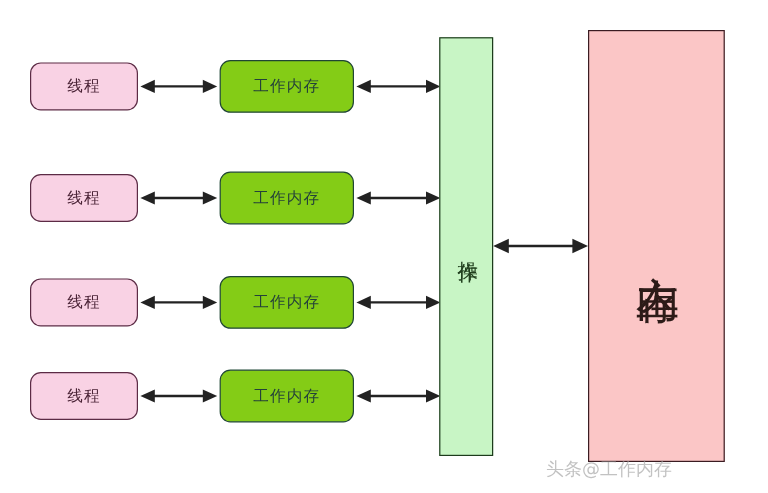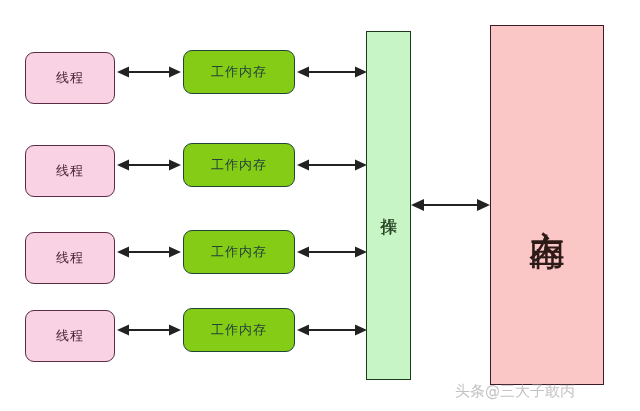--- a/index.html
+++ b/index.html
@@ -15,21 +15,21 @@
   .node{
     position:absolute;
     box-sizing:border-box;
     display:flex;align-items:center;justify-content:center;
     border-radius:9px;
     font-size:13px;
     letter-spacing:1px;
     color:#3a2a32;
   }
   .thread{
-    width:90px;height:52px;left:25px;
+    width:90px;height:40px;left:25px;
     background:#f9d2e4;
     border:1.6px solid #5c2b45;
     color:#4a2336;
   }
   .workmem{
     width:112px;height:44px;left:183px;
     background:#84cc16;
     border:1.6px solid #1f4634;
     color:#24413a;
   }
@@ -182,15 +182,15 @@
       <line x1="9" y1="7" x2="70" y2="7" stroke="#222" stroke-width="2"></line>
       <polygon points="0,7 13,1 13,13" fill="#222"></polygon>
       <polygon points="79,7 66,1 66,13" fill="#222"></polygon>
     </svg>
   </div>
 
   <div class="tall mainmem">
     <span class="vtext">主内存</span>
   </div>
 
-  <div class="watermark">头条@三大子敢丙</div>
+  <div class="watermark">头条@工作内存</div>
 
 </div>
 
 </body></html>

